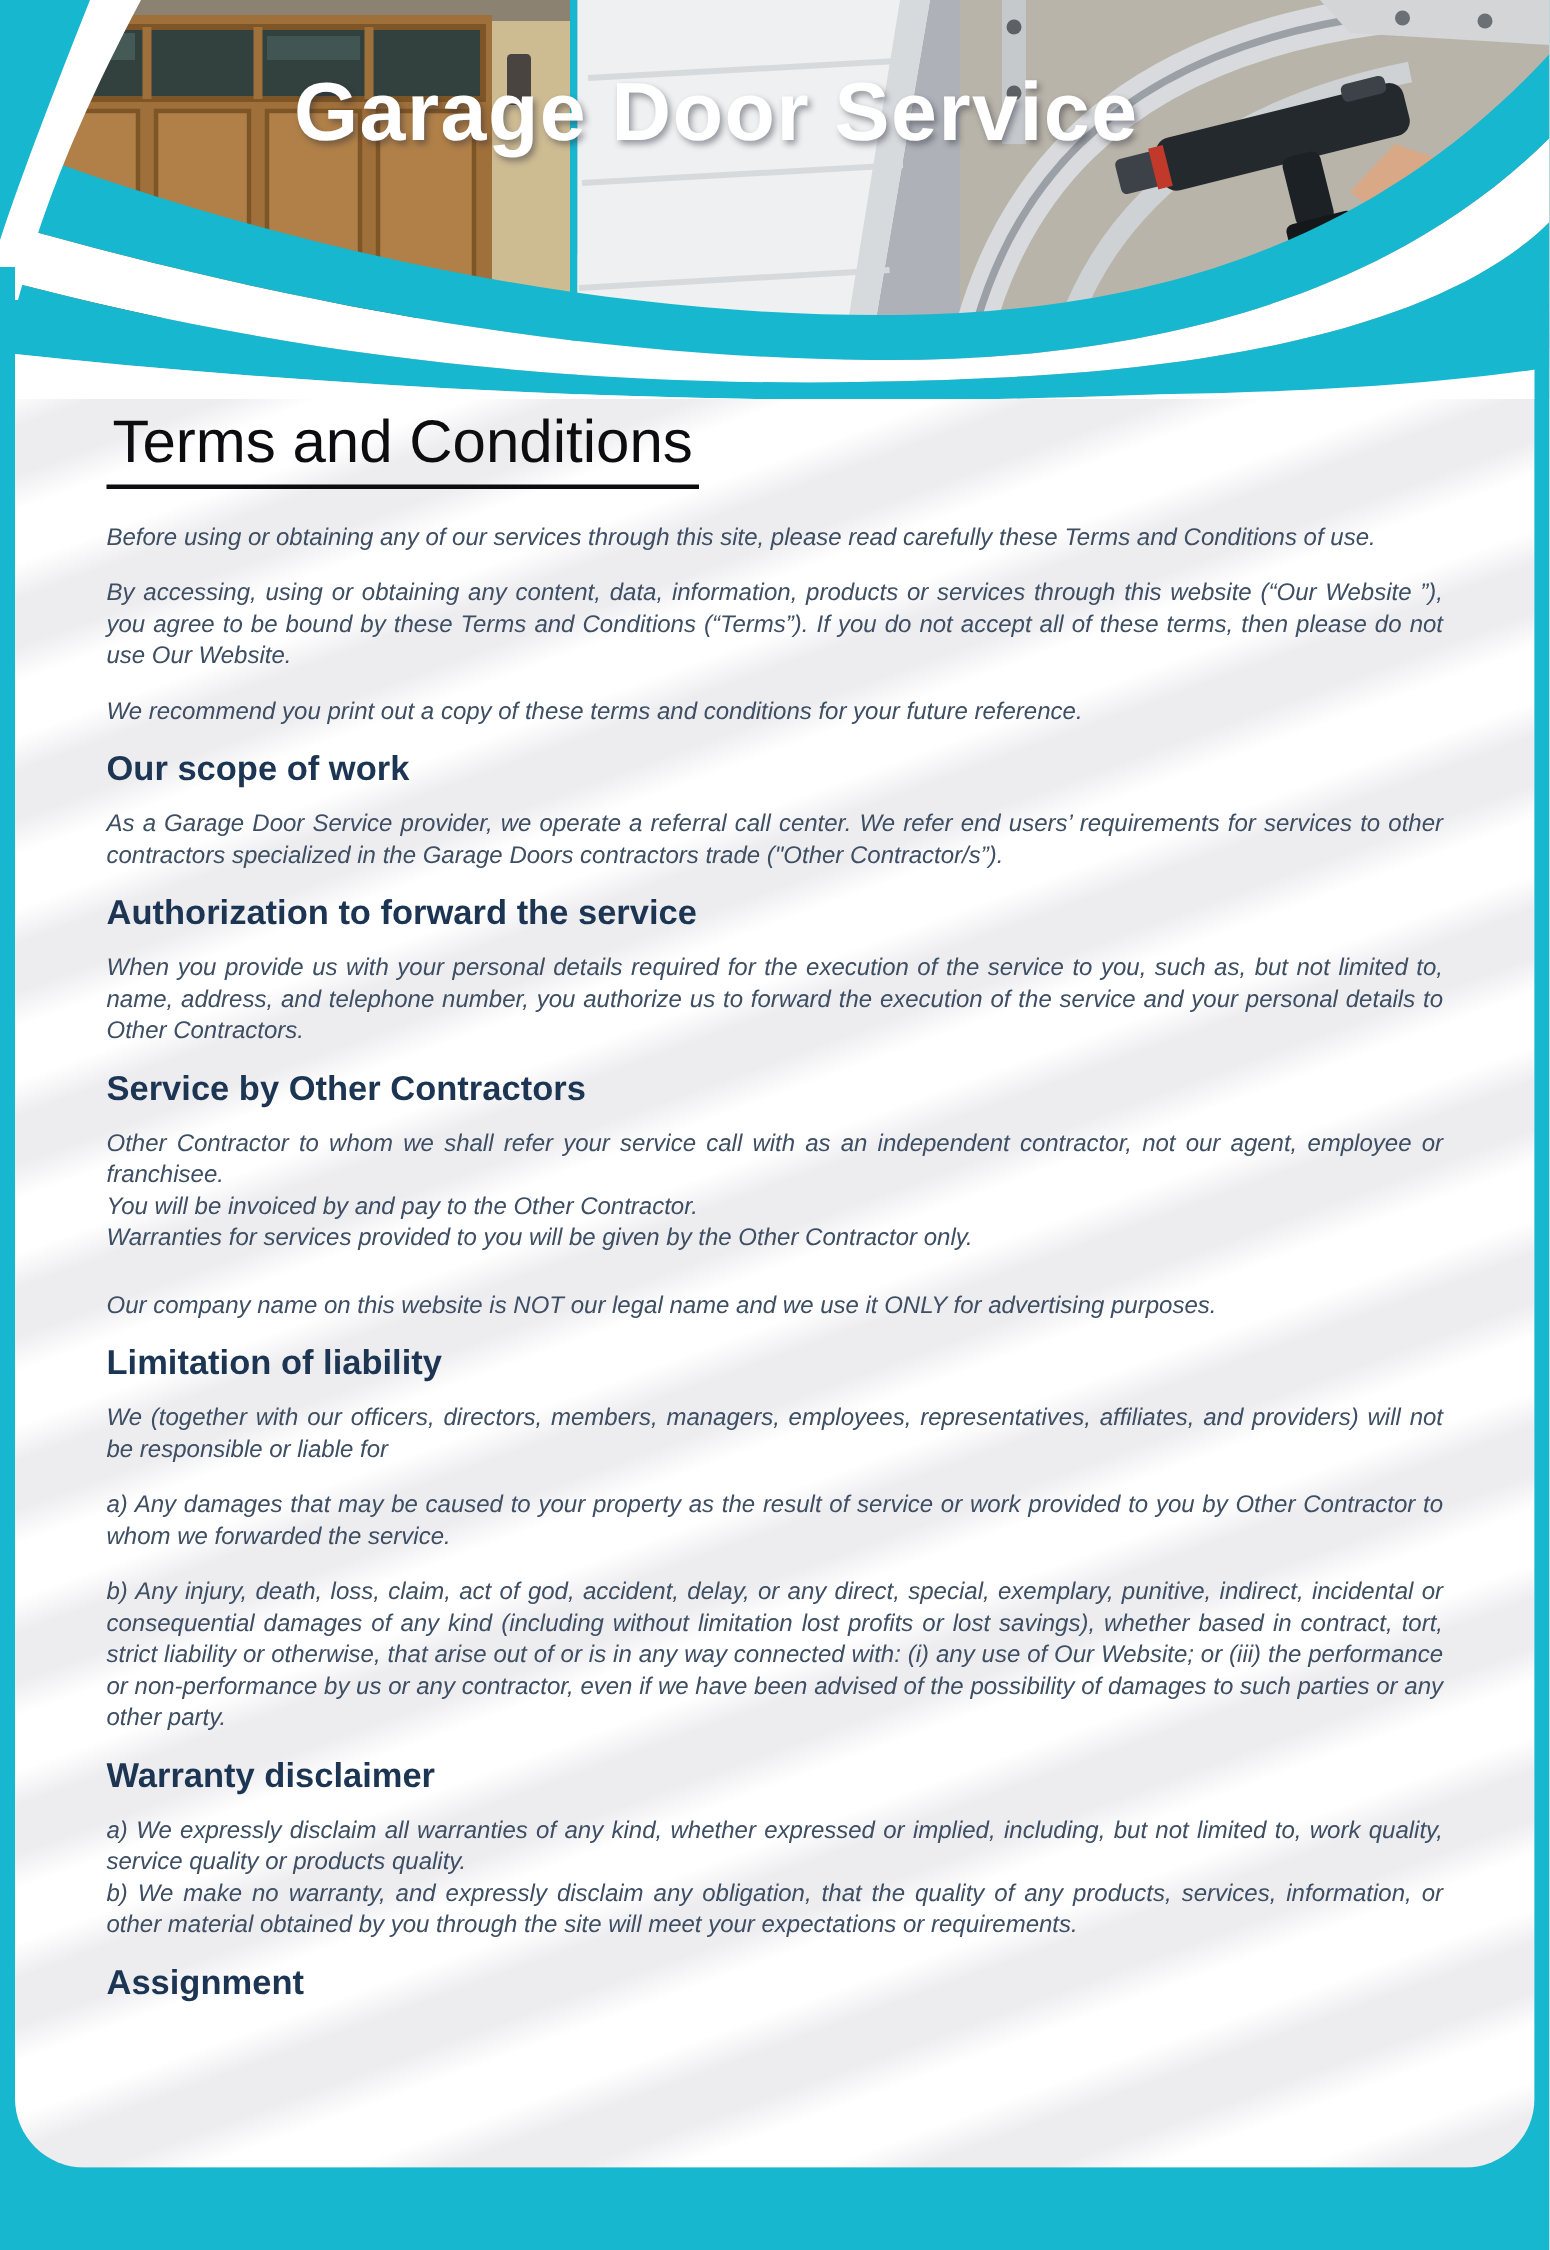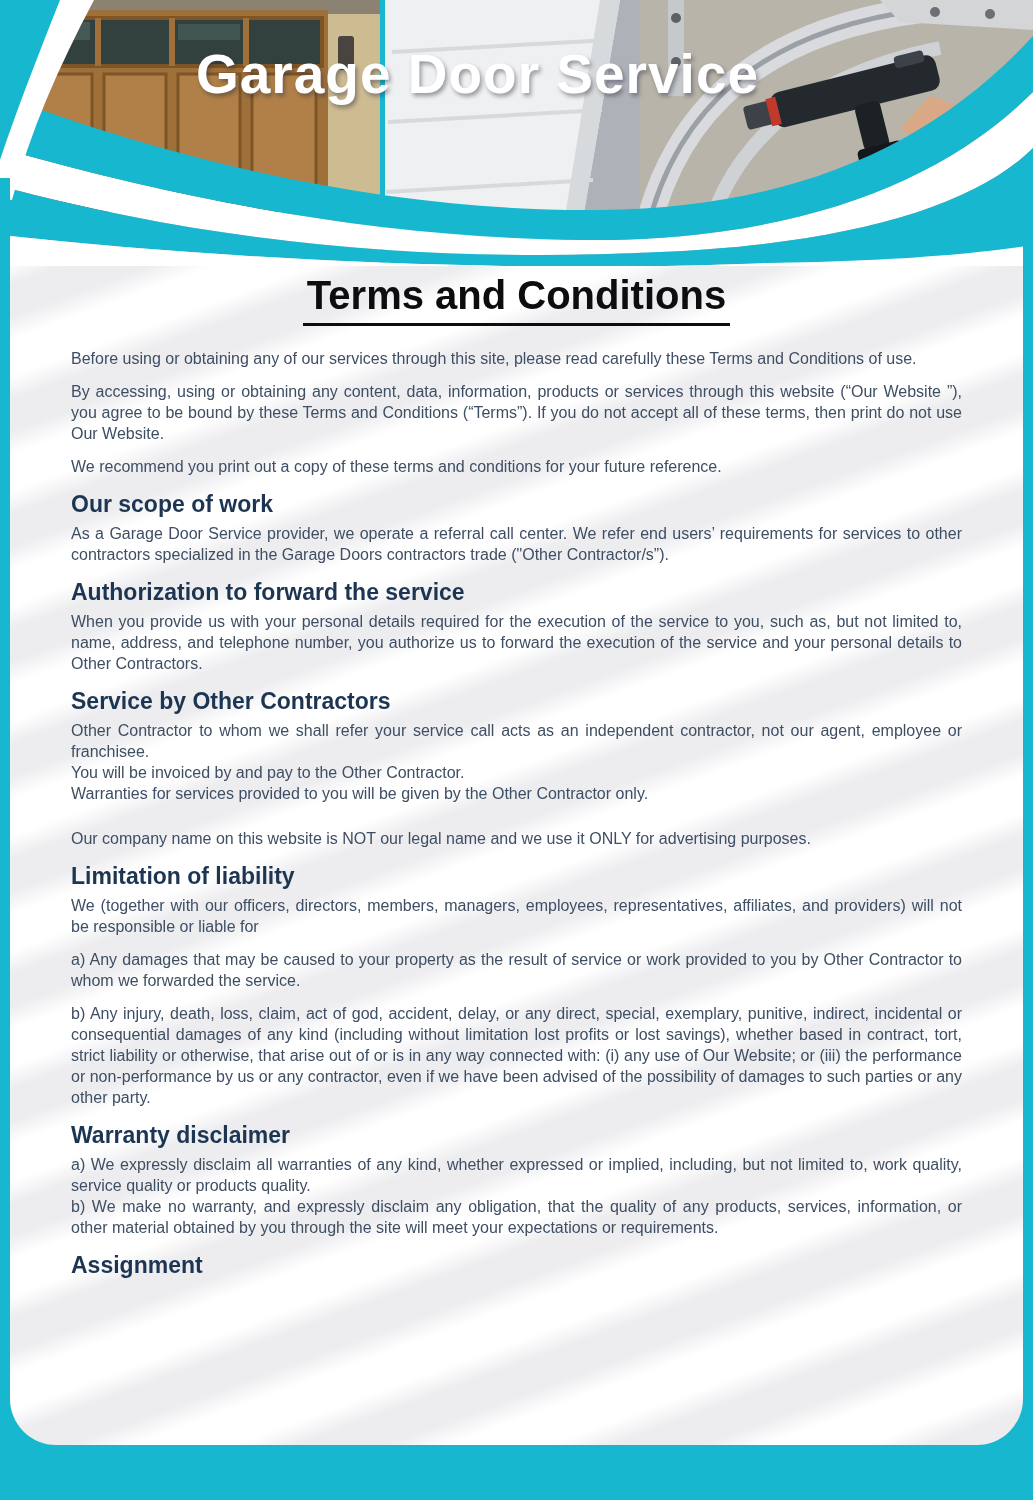--- a/index.html
+++ b/index.html
@@ -26,31 +26,31 @@
     font-size:55px;font-weight:bold;color:#ffffff;letter-spacing:1px;
     text-shadow:2px 3px 4px rgba(45,45,60,.45);
     white-space:nowrap;
   }
   
   .content{
     position:absolute;left:71px;right:71px;top:272px;
     color:#3e4e63;font-size:16px;
   }
   .content h1{
-    margin:0 0 22px;text-align:center;
-    font-size:40px;line-height:46px;color:#0d0d10;font-weight:bold;letter-spacing:0px;
+    margin:0 0 22px;
+    font-size:40px;line-height:46px;color:#0d0d10;font-weight:normal;letter-spacing:0px;
   }
   .content h1 .underlined{
     display:inline-block;border-bottom:3px solid #0d0d10;padding:0 4px 5px;
   }
   .content h2{
     font-size:23px;line-height:22px;color:#1c3553;
     font-weight:bold;margin:16px 0 8px;
   }
-  .block{margin:0 0 12px;}
+  .block{margin:16px 0 12px;font-style:italic;}
   .block.sp{margin-top:24px;}
   .content p{margin:0;line-height:21px;text-align:justify;}
 </style>
 </head>
 <body>
 
 <div class="page">
 
   <div class="panel"></div>
 
@@ -150,21 +150,21 @@
   <div class="content">
     <h1><span class="underlined">Terms and Conditions</span></h1>
     <div id="sections">
   <section>
 
     <div class="blocks">
             <div class="block">
               <p>Before using or obtaining any of our services through this site, please read carefully these Terms and Conditions of use.</p>
             </div>
             <div class="block">
-              <p>By accessing, using or obtaining any content, data, information, products or services through this website (“Our Website ”), you agree to be bound by these Terms and Conditions (“Terms”). If you do not accept all of these terms, then print do not use Our Website.</p>
+              <p>By accessing, using or obtaining any content, data, information, products or services through this website (“Our Website ”), you agree to be bound by these Terms and Conditions (“Terms”). If you do not accept all of these terms, then please do not use Our Website.</p>
             </div>
             <div class="block">
               <p>We recommend you print out a copy of these terms and conditions for your future reference.</p>
             </div>
           </div>
   </section>
 
   <section>
     <h2>Our scope of work</h2>
     <div class="blocks">
@@ -180,21 +180,21 @@
             <div class="block">
               <p>When you provide us with your personal details required for the execution of the service to you, such as, but not limited to, name, address, and telephone number, you authorize us to forward the execution of the service and your personal details to Other Contractors.</p>
             </div>
           </div>
   </section>
 
   <section>
     <h2>Service by Other Contractors</h2>
     <div class="blocks">
             <div class="block">
-              <p>Other Contractor to whom we shall refer your service call acts as an independent contractor, not our agent, employee or franchisee.</p>
+              <p>Other Contractor to whom we shall refer your service call with as an independent contractor, not our agent, employee or franchisee.</p>
               <p>You will be invoiced by and pay to the Other Contractor.</p>
               <p>Warranties for services provided to you will be given by the Other Contractor only.</p>
             </div>
             <div class="block sp">
               <p>Our company name on this website is NOT our legal name and we use it ONLY for advertising purposes.</p>
             </div>
           </div>
   </section>
 
   <section>

